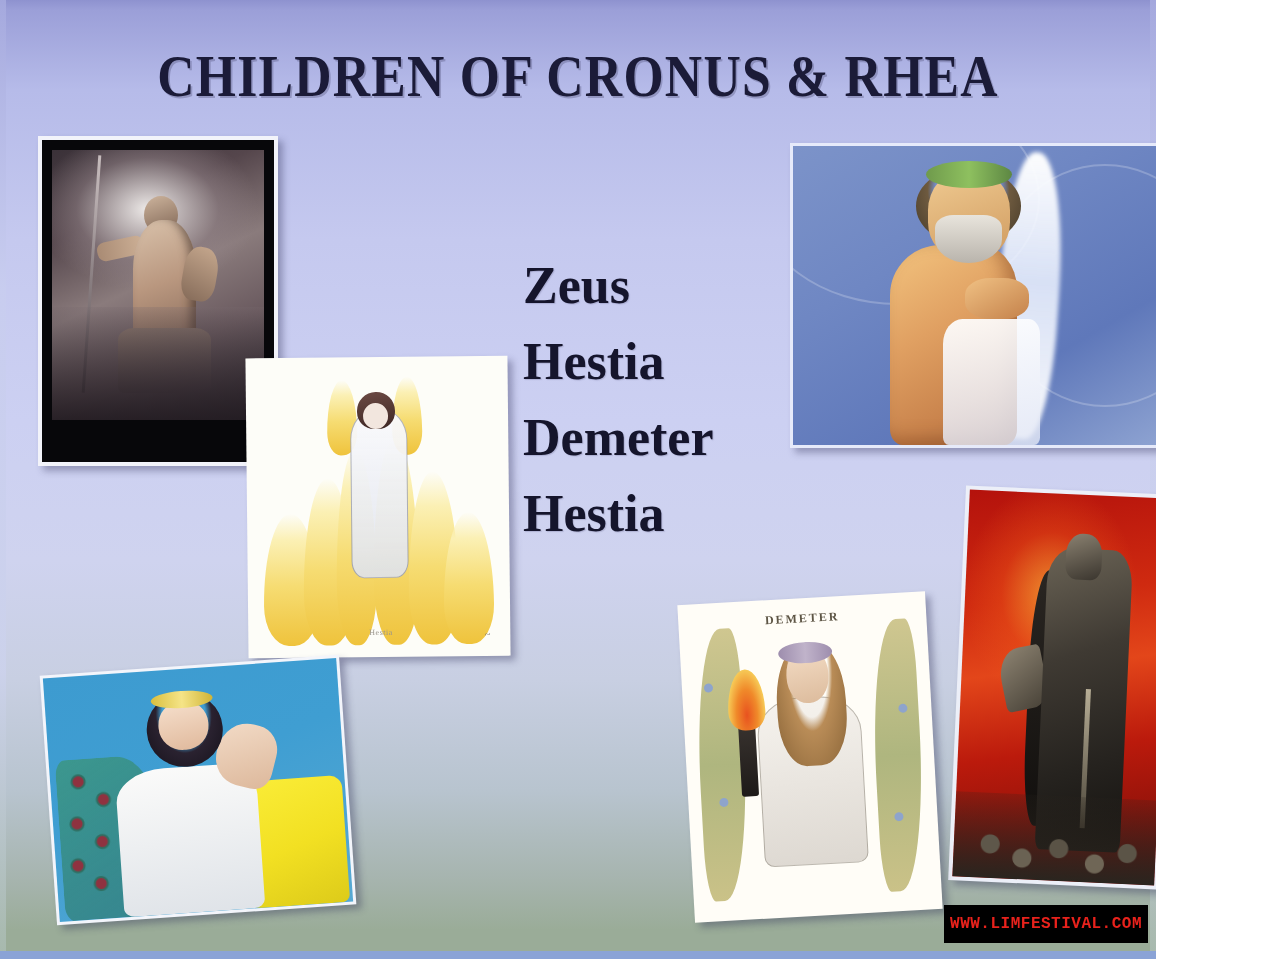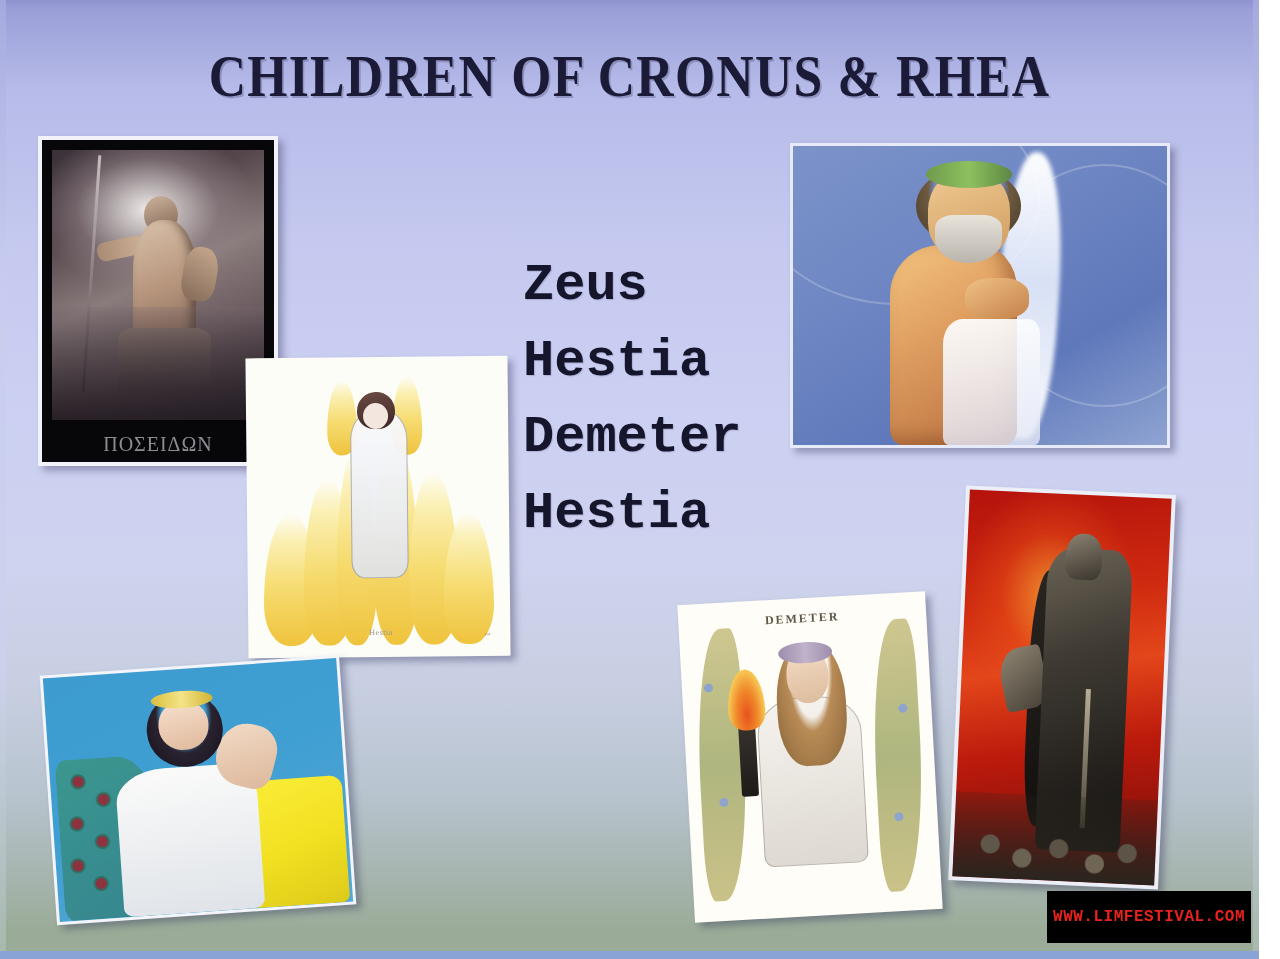--- a/index.html
+++ b/index.html
@@ -6,21 +6,21 @@
     margin: 0;
     padding: 0;
     background: #ffffff;
   }
   body {
     font-family: "Liberation Serif", "DejaVu Serif", serif;
   }
 
   #slide {
     position: relative;
-    width: 1259px;
+    width: 1156px;
     height: 959px;
     overflow: hidden;
     background: linear-gradient(to bottom,
       #8e92cf 0px,
       #9b9fd8 10px,
       #b6bbe9 90px,
       #c5c9ef 240px,
       #ccd0f2 420px,
       #cfd3ef 560px,
       #c8cfe2 680px,
@@ -65,21 +65,21 @@
   }
 
   
   #name-list {
     position: absolute;
     left: 523px;
     top: 248px;
     z-index: 40;
   }
   .name-item {
-    font-family: Liberation Mono, monospace;
+    font-family: Liberation Serif, serif;
     font-weight: 700;
     font-size: 52px;
     line-height: 76px;
     color: #15152c;
     white-space: nowrap;
     text-shadow: 1px 1px 1px rgba(120,120,160,.35);
   }
 
   
   .card {
@@ -423,21 +423,21 @@
     position:absolute; left:57%; top:48%; width:42%; height:52%;
     background: linear-gradient(160deg,#fbee3a,#f2e022 55%, #ddcb1a);
     border-radius: 45% 10% 6% 30%;
   }
 
   
   #watermark {
     position:absolute;
     right: 8px; bottom: 16px;
     background:#000;
-    padding: 18px 6px;
+    padding: 11px 6px;
     z-index: 60;
   }
   #watermark-text {
     font-family:"Liberation Mono","DejaVu Sans Mono",monospace;
     color:#e8221c;
     font-size:16px;
     letter-spacing:.5px;
     font-weight:700;
     line-height:1;
     white-space:nowrap;
@@ -457,21 +457,20 @@
     <div id="poseidon-inner">
       <div id="poseidon-art">
         <div id="pos-spear"></div>
         <div id="pos-arm"></div>
         <div id="pos-head"></div>
         <div id="pos-torso"></div>
         <div id="pos-arm2"></div>
         <div id="pos-robe"></div>
         <div id="pos-waves"></div>
       </div>
-      <div id="poseidon-caption">ΠΟΣΕΙΔΩΝ</div>
     </div>
   </div>
 
   <div class="card shadow" id="card-zeus">
     <div id="zeus-art">
       <div class="zeus-swirl" style="left:-10%;top:-18%;width:75%;height:70%;"></div>
       <div class="zeus-swirl" style="right:-14%;top:6%;width:60%;height:80%;"></div>
       <div id="zeus-bolt"></div>
       <div id="zeus-body"></div>
       <div id="zeus-toga"></div>

